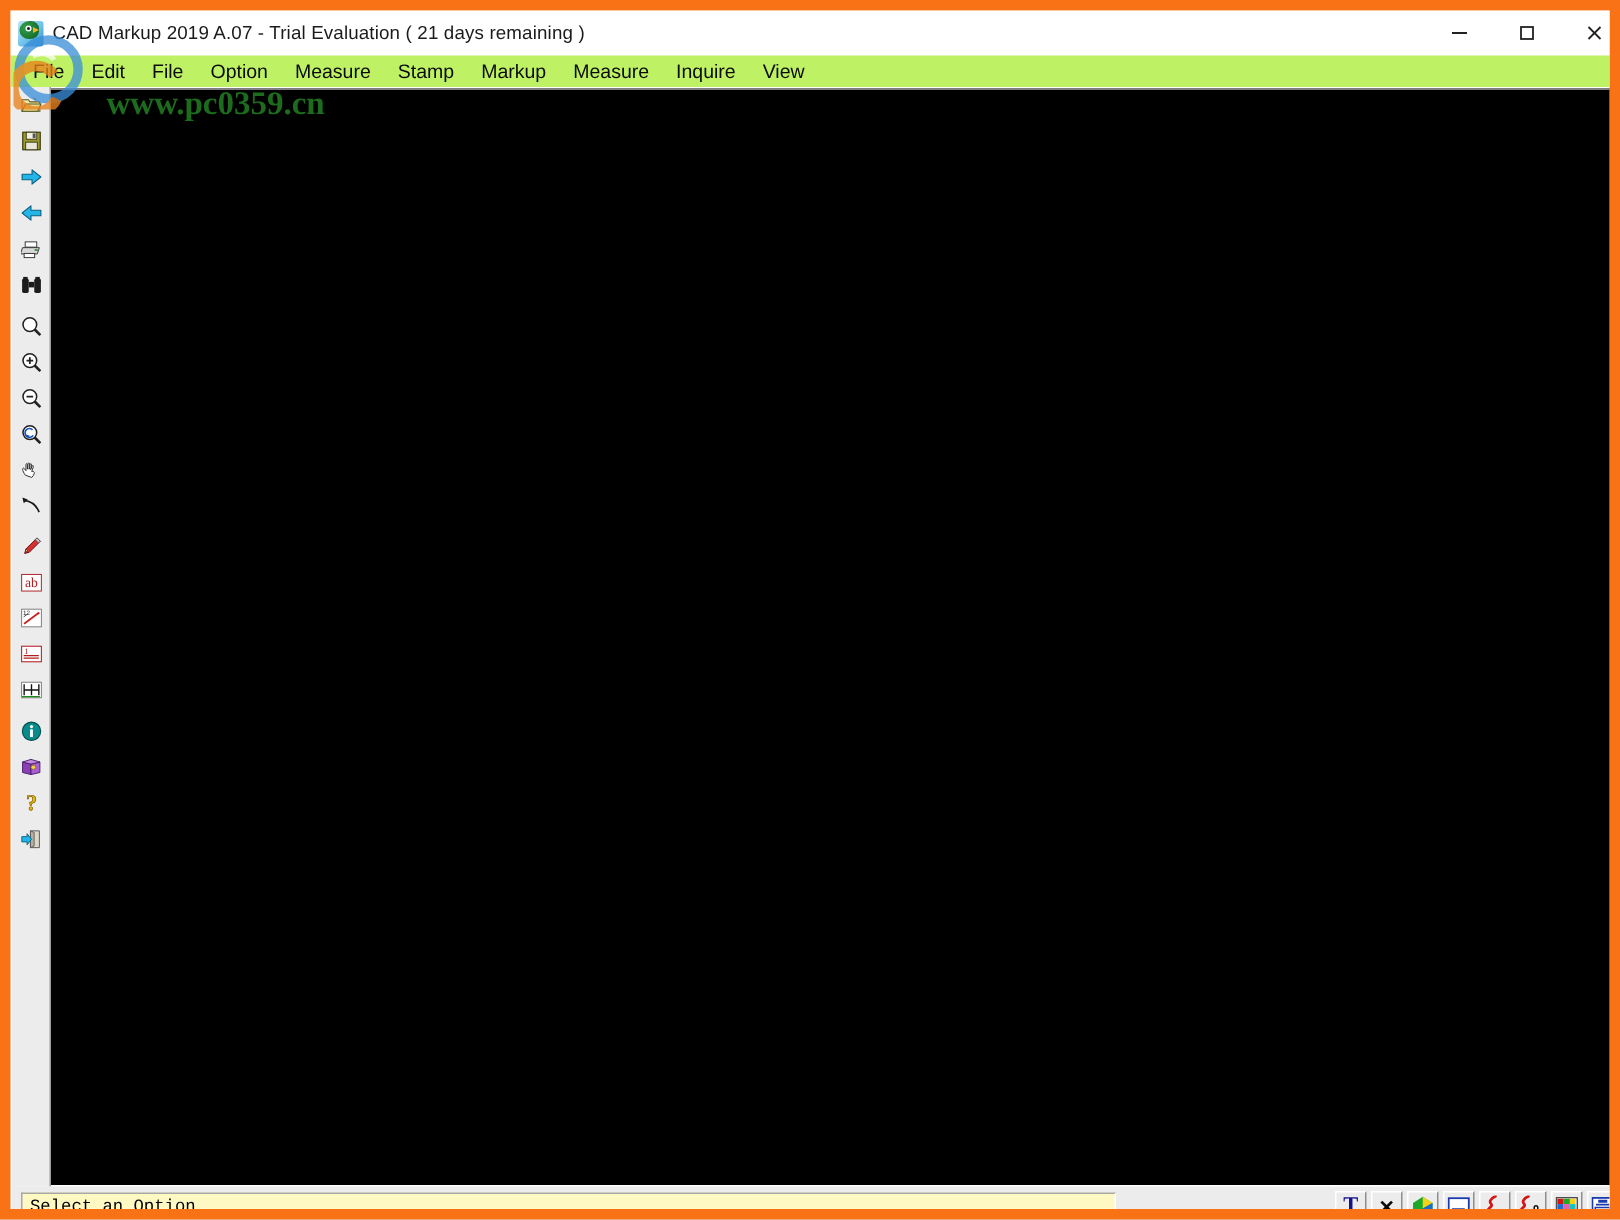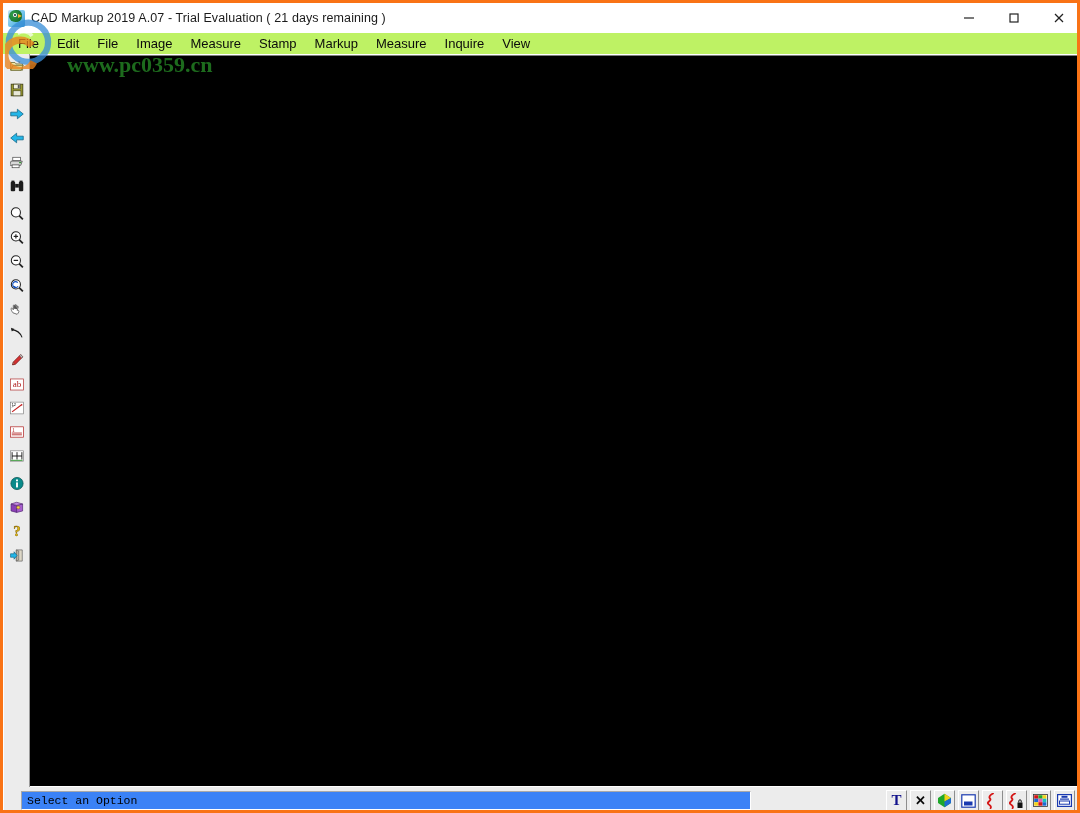--- a/index.html
+++ b/index.html
@@ -15,21 +15,21 @@
     -webkit-font-smoothing: antialiased;
   }
 
   
   #app-window {
     position: absolute;
     left: 0; top: 0;
     width: 1080px;
     height: 813px;
     box-sizing: border-box;
-    border: 3px solid #f97316;
+    border: 7px solid #f97316;
     background: #ffffff;
     overflow: hidden;
   }
 
   
   #title-bar {
     position: absolute;
     left: 0; top: 0;
     width: 1078px;
     height: 30px;
@@ -163,25 +163,25 @@
     position: absolute;
     left: 1px;
     top: 784px;
     width: 1078px;
     height: 28px;
     background: #ececec;
     box-sizing: border-box;
   }
   #status-field {
     position: absolute;
-    left: 17px;
+    left: 6px;
     top: 4px;
     width: 730px;
     height: 19px;
-    background: #3b82f6;
+    background: #fef9c3;
     border: 1px solid #a8a8a8;
     border-right-color: #ffffff;
     border-bottom-color: #ffffff;
     box-sizing: border-box;
     display: flex;
     align-items: center;
     padding-left: 5px;
   }
   #status-text {
     font-family: "Liberation Mono", "DejaVu Sans Mono", monospace;
@@ -296,21 +296,21 @@
           <line x1="11" y1="3" x2="3" y2="11" stroke="#222" stroke-width="1.2"></line>
         </svg>
       </div>
     </div>
   </div>
 
   <div id="menu-bar">
     <div class="menu-item">File</div>
     <div class="menu-item">Edit</div>
     <div class="menu-item">File</div>
-    <div class="menu-item">Image</div>
+    <div class="menu-item">Option</div>
     <div class="menu-item">Measure</div>
     <div class="menu-item">Stamp</div>
     <div class="menu-item">Markup</div>
     <div class="menu-item">Measure</div>
     <div class="menu-item">Inquire</div>
     <div class="menu-item">View</div>
   </div>
 
   <div id="canvas-area"></div>
 

